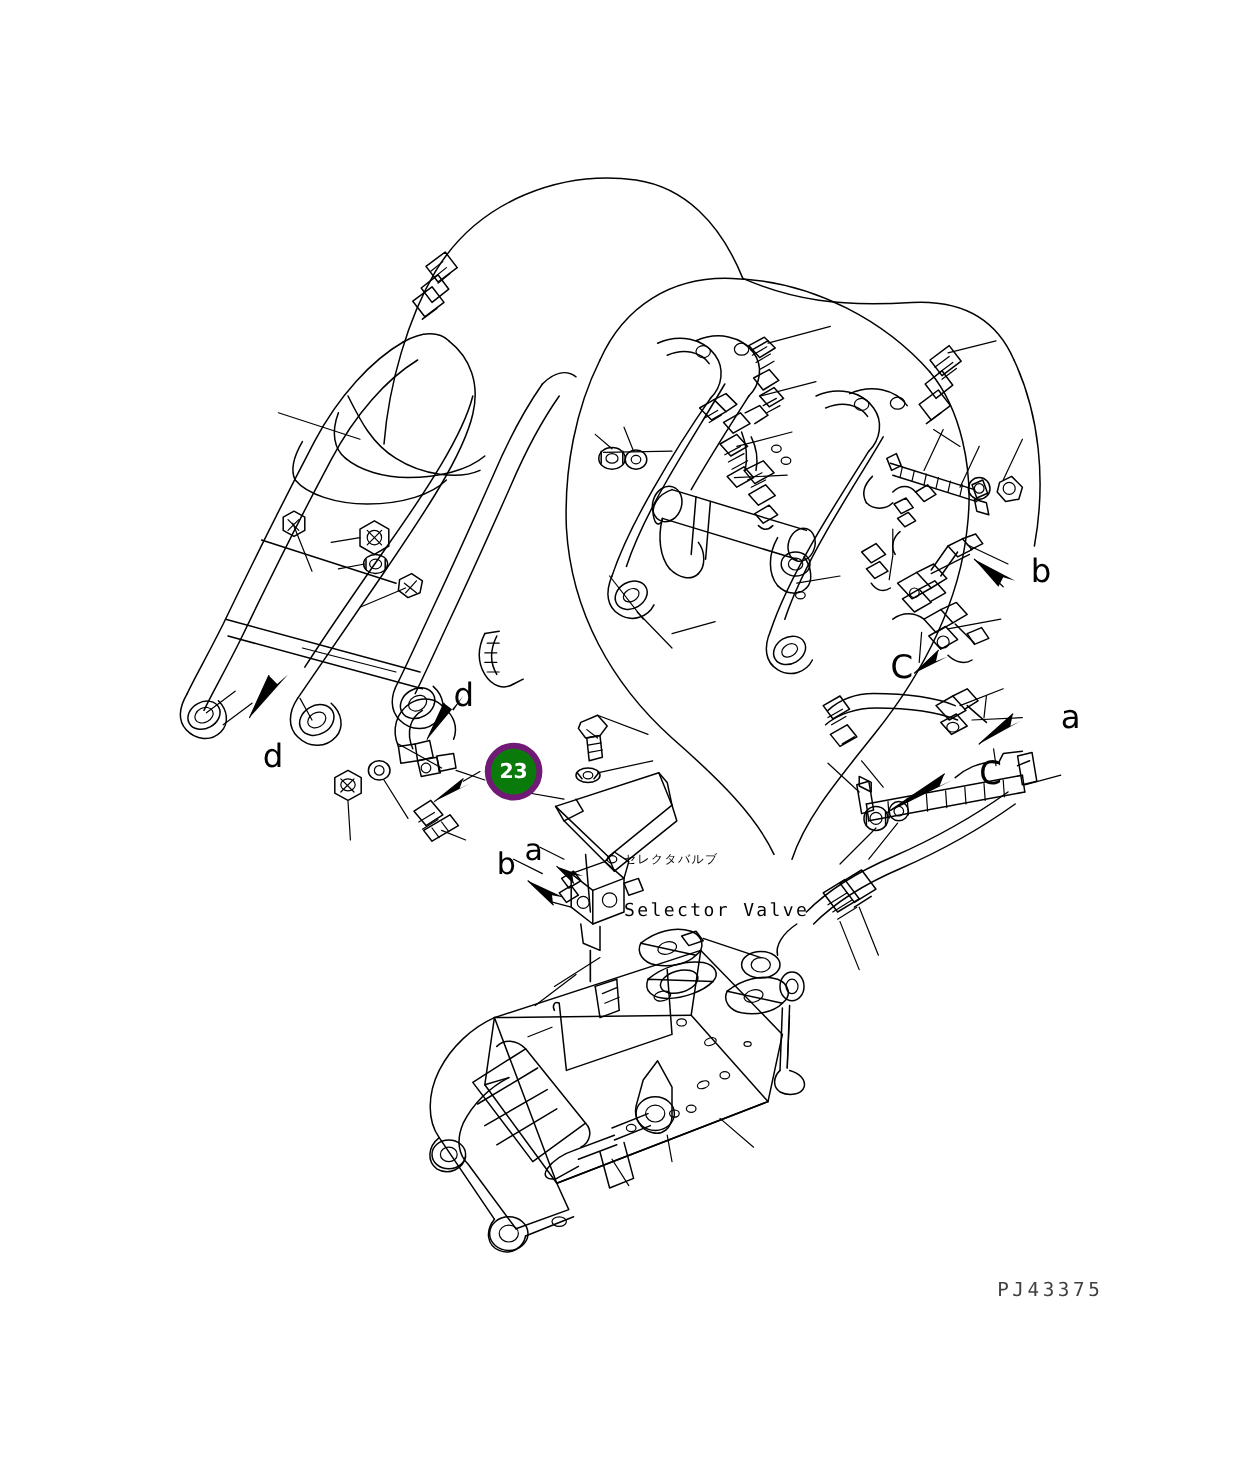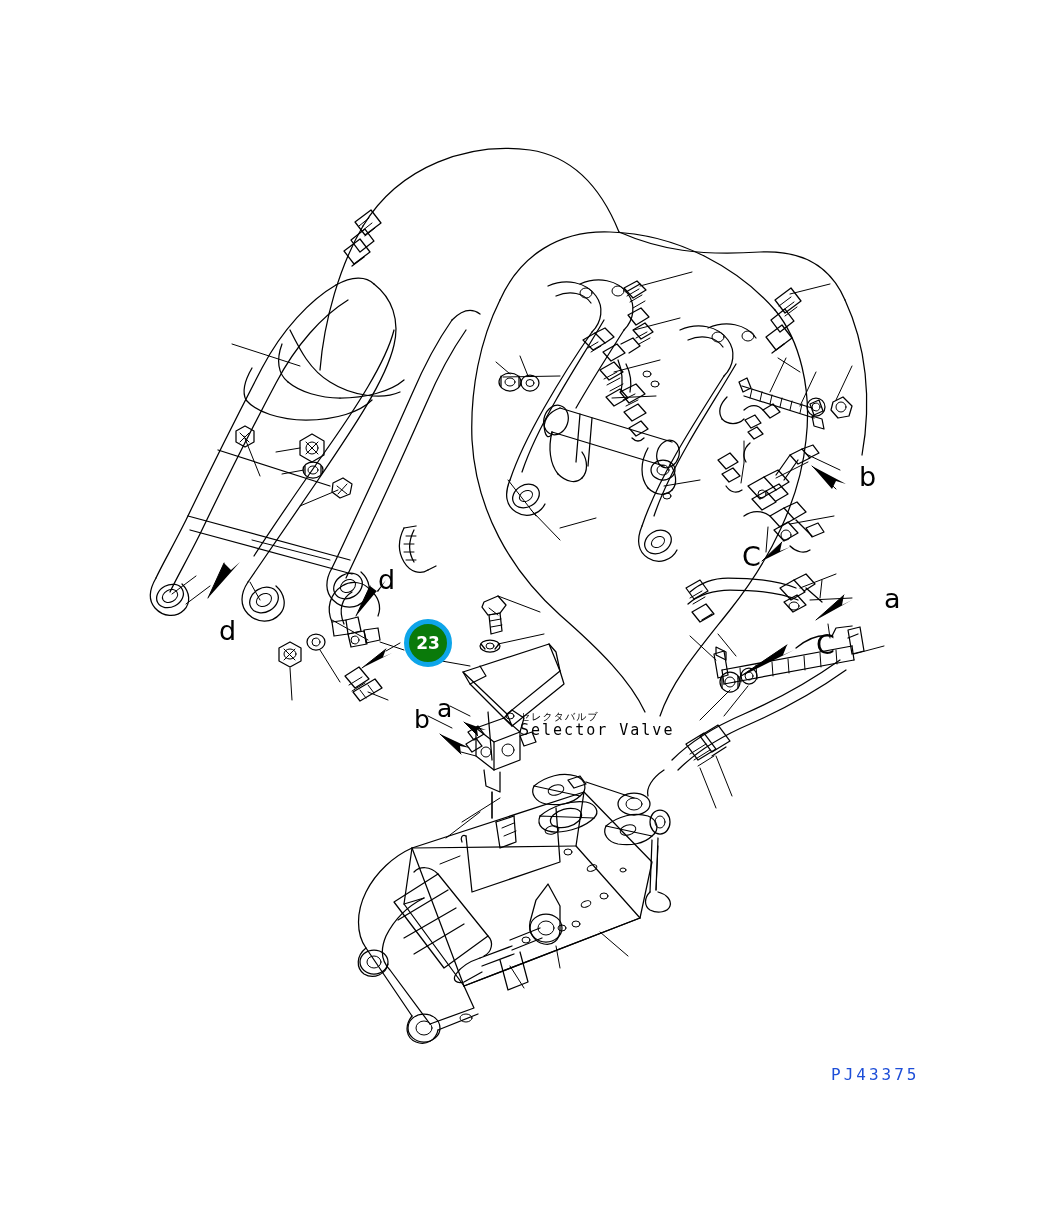--- a/index.html
+++ b/index.html
@@ -24,55 +24,56 @@
     top: 0;
     width: 1049px;
     height: 1229px;
   }
   .callout-badge {
     position: absolute;
     width: 48px;
     height: 48px;
     border-radius: 50%;
     background: #0a7a0a;
-    border: 5px solid #0ea5e9;
+    border: 5px solid #701a75;
     box-sizing: border-box;
     color: #ffffff;
     font-family: "DejaVu Sans", sans-serif;
     font-size: 17px;
     font-weight: bold;
     display: flex;
     align-items: center;
     justify-content: center;
     line-height: 1;
   }
   .ref-code {
     position: absolute;
     font-family: "DejaVu Sans Mono", monospace;
     font-size: 16px;
     letter-spacing: 3px;
-    color: #1d4ed8;
+    color: #404040;
     white-space: nowrap;
   }
   .sec-label {
     position: absolute;
     font-family: "DejaVu Sans Mono", monospace;
     color: #000000;
     white-space: nowrap;
     line-height: 1.05;
   }
   .sec-label .jp {
     display: block;
     font-size: 10px;
     letter-spacing: 1px;
   }
   .sec-label .en {
     display: block;
     font-size: 15px;
     letter-spacing: 2px;
+    margin-top: 28px;
   }
   .zone-letter {
     position: absolute;
     font-family: "DejaVu Sans", sans-serif;
     font-size: 27px;
     color: #000000;
     line-height: 1;
     white-space: nowrap;
   }
 </style>

